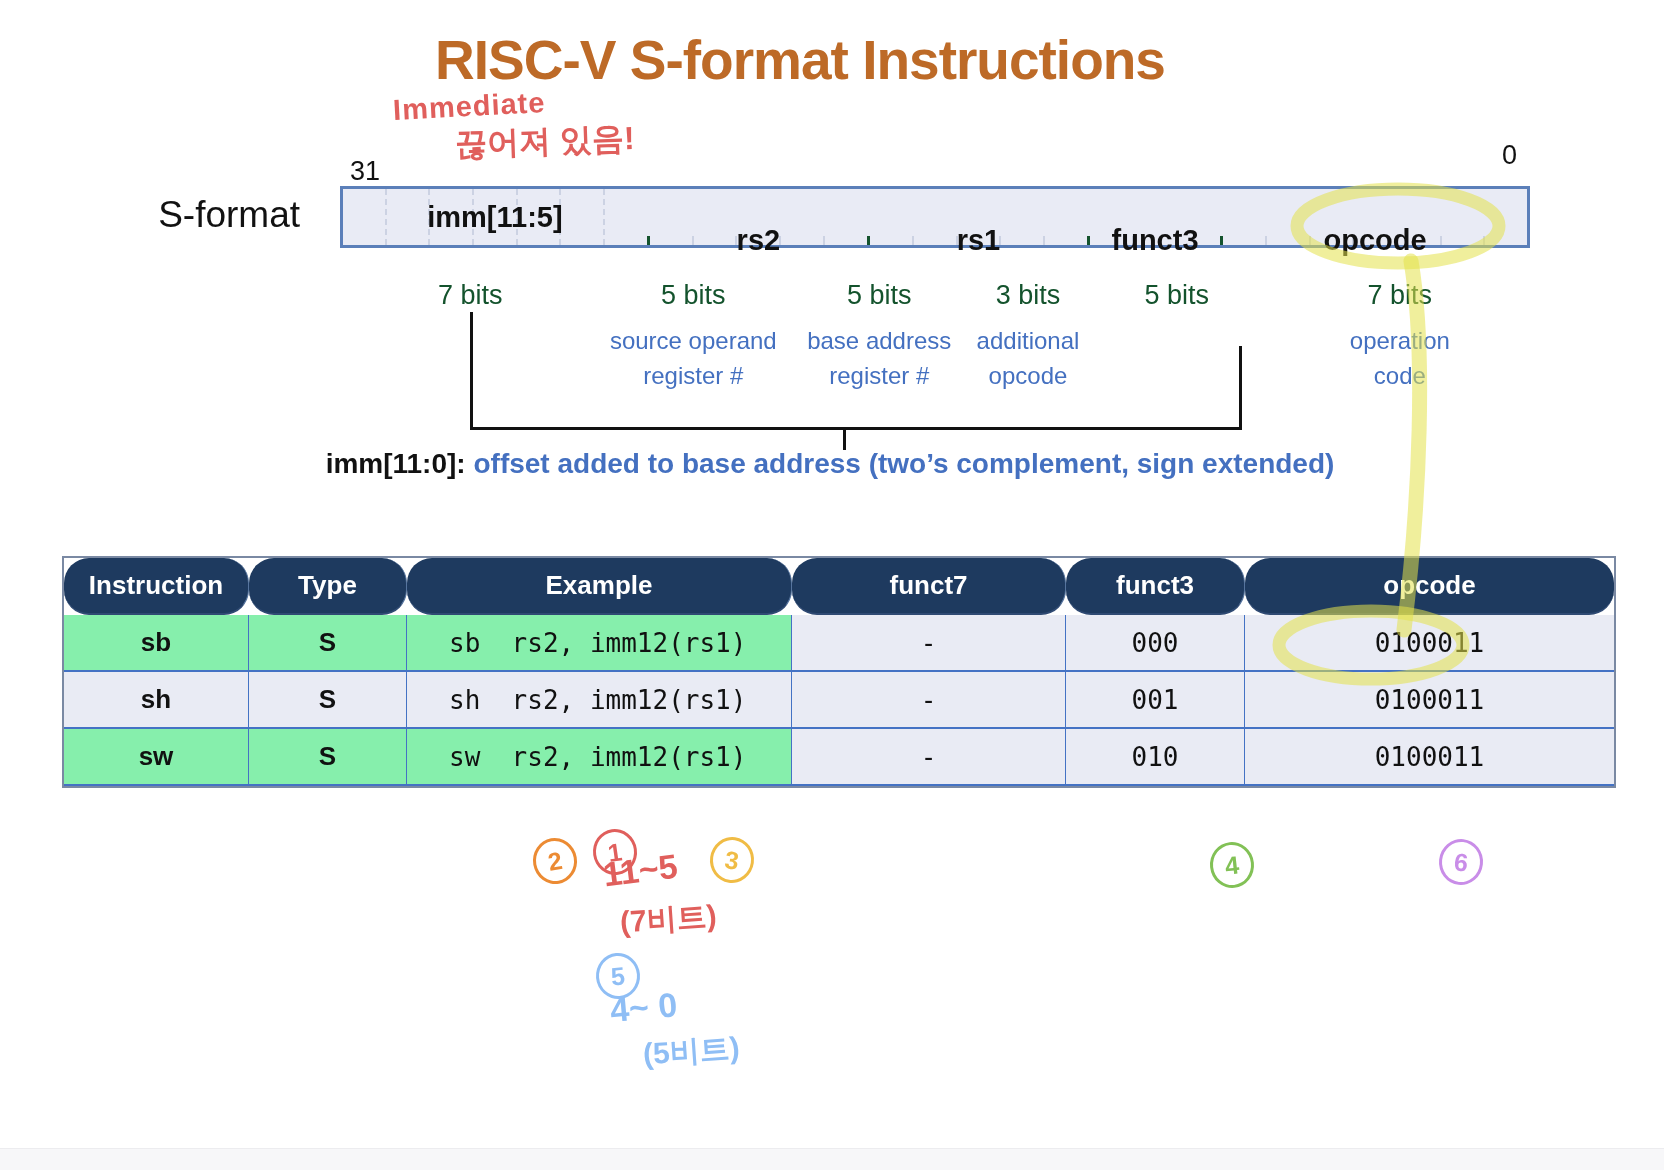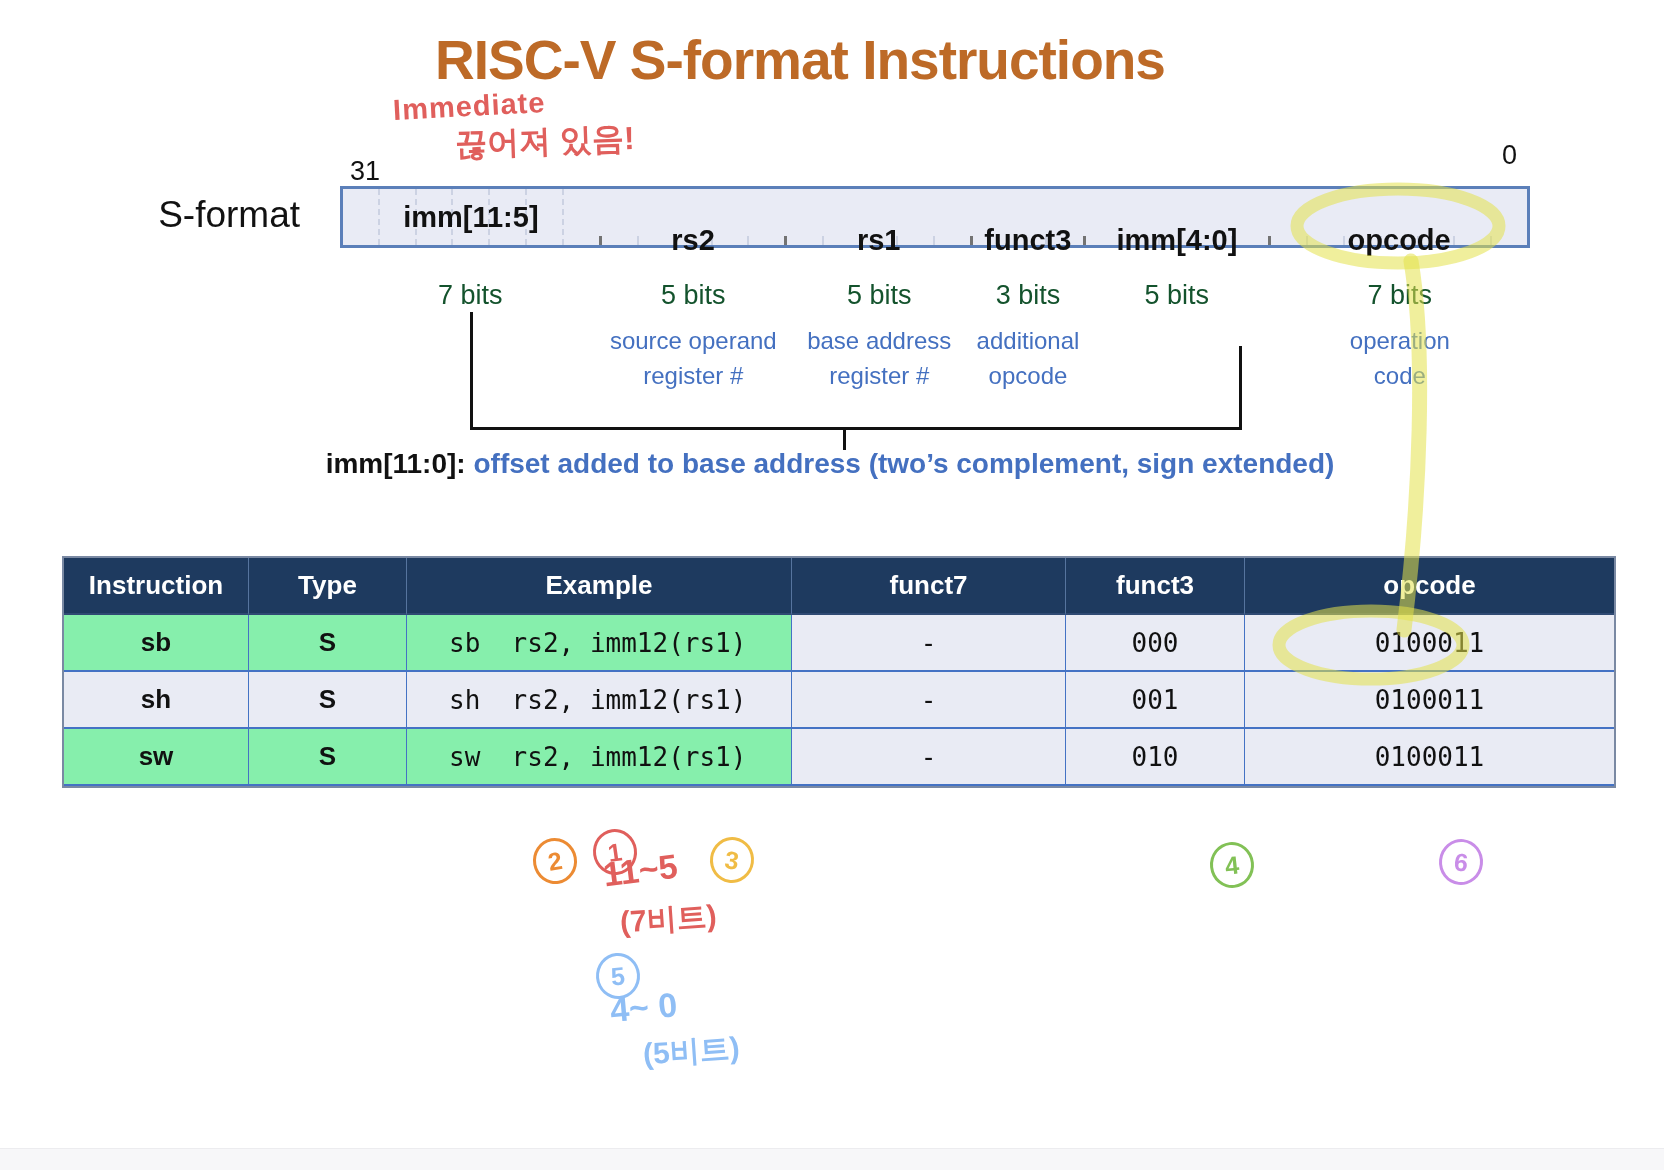--- a/index.html
+++ b/index.html
@@ -21,21 +21,21 @@
   .bit31{left:350px;top:156px;}
   .bit0{left:1502px;top:140px;}
 
   
   .sformat{left:100px;top:194px;width:200px;text-align:right;font-size:37px;color:#111;}
 
   
   .fields{left:340px;top:186px;width:1190px;height:62px;display:flex;
           border:3px solid #5b7fb9;background:#e9ebf5;box-sizing:border-box;}
   .seg{position:relative;display:flex;align-items:center;justify-content:center;}
-  .seg + .seg{border-left:3px solid #737373;margin-top:47px;}
+  .seg + .seg{border-left:3px solid #14532d;margin-top:47px;}
   .seg .cells{position:absolute;inset:0;display:flex;}
   .seg .bc{flex:1;border-right:2px dashed #ccd2e3;}
   .seg .bc:last-child{border-right:none;}
   .seg .lab{position:relative;z-index:2;font-size:29px;font-weight:700;color:#111;}
 
   
   .bitsrow{left:340px;top:280px;width:1190px;display:flex;}
   .bitsrow div{text-align:center;font-size:27px;color:#14532d;}
   .descrow{left:340px;top:324px;width:1190px;display:flex;}
   .descrow div{text-align:center;font-size:24px;font-weight:400;color:#4470c0;
@@ -54,21 +54,21 @@
   .immnote .blue{color:#4470c0;}
 
   
   .tbl{left:62px;top:556px;width:1550px;border:2px solid #7a89a3;box-sizing:content-box;
        display:grid;grid-template-columns:185px 158px 385px 274px 179px 369px;
        grid-auto-rows:auto;}
   .cell{box-sizing:border-box;display:flex;align-items:center;justify-content:center;
         border-right:1px solid #4472c4;border-bottom:2px solid #4472c4;height:57px;}
   .cell:nth-child(6n){border-right:none;}
   .th{background:#1e3a5f;color:#ffffff;font-weight:700;font-size:26px;
-      border-right:1px solid #56749e;border-bottom:2px solid #2f4a73;}
+      border-right:1px solid #56749e;border-bottom:2px solid #2f4a73;border-radius:25px;}
   .dark{background:#86efac;}
   .light{background:#e9ebf4;}
   .bold{font-weight:700;font-size:26px;color:#111;}
   .mono{font-family:"DejaVu Sans Mono",monospace;font-size:26px;color:#111;}
   .left{justify-content:flex-start;padding-left:42px;white-space:pre;}
 
   
   .marker{left:0;top:0;pointer-events:none;z-index:5;}
 
   
@@ -136,30 +136,20 @@
       </div>
     <span class="lab">rs1</span>
   </div>
   <div class="seg" style="flex:3">
     <div class="cells">
         <div class="bc"></div>
         <div class="bc"></div>
         <div class="bc"></div>
       </div>
     <span class="lab">funct3</span>
-  </div>
-  <div class="seg" style="flex:5">
-    <div class="cells">
-        <div class="bc"></div>
-        <div class="bc"></div>
-        <div class="bc"></div>
-        <div class="bc"></div>
-        <div class="bc"></div>
-      </div>
-    <span class="lab">imm[4:0]</span>
   </div>
   <div class="seg" style="flex:7">
     <div class="cells">
         <div class="bc"></div>
         <div class="bc"></div>
         <div class="bc"></div>
         <div class="bc"></div>
         <div class="bc"></div>
         <div class="bc"></div>
         <div class="bc"></div>

